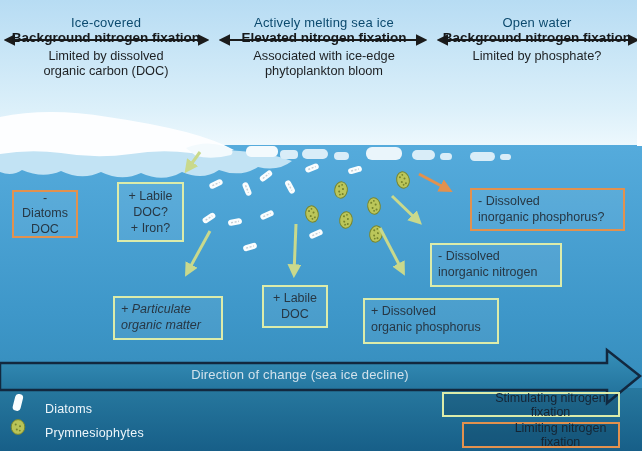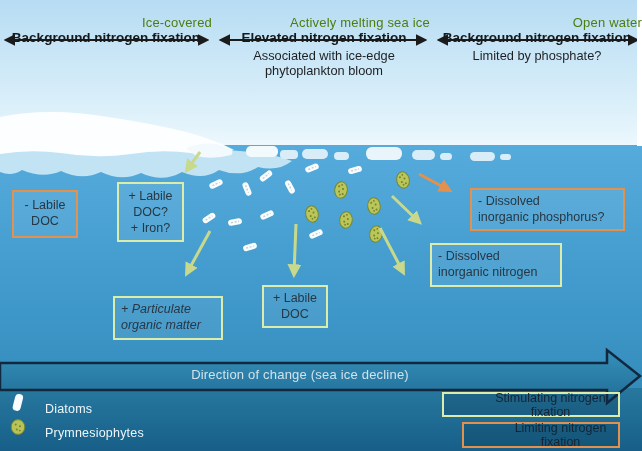--- a/index.html
+++ b/index.html
@@ -4,22 +4,22 @@
 <style>
   html,body{margin:0;padding:0;background:#fff;}
   #fig{
     position:relative;width:642px;height:451px;overflow:hidden;
     font-family:"Liberation Sans", sans-serif;
     -webkit-font-smoothing:antialiased;
   }
   #scene{position:absolute;left:0;top:0;z-index:1;}
   .layer{position:absolute;left:0;top:0;width:642px;height:451px;z-index:2;pointer-events:none;}
   .zone-label{
-    position:absolute;top:15px;text-align:right;
-    font-size:13px;color:#4d7c0f;letter-spacing:.2px;
+    position:absolute;top:15px;text-align:center;
+    font-size:13px;color:#0c4a6e;letter-spacing:.2px;
   }
   .col-head{position:absolute;top:30px;text-align:center;color:#17191b;}
   .col-title{font-weight:bold;font-size:13.5px;line-height:1.15;}
   .col-sub{font-size:12.8px;line-height:1.22;white-space:pre-line;margin-top:2px;color:#1d2023;}
   .tagbox{
     position:absolute;border:2px solid #dcecaa;color:#273744;
     font-size:12.5px;line-height:1.25;white-space:pre-line;
     padding:4px 6px;box-sizing:border-box;background:rgba(255,255,255,0.07);
   }
   .tagbox.center{text-align:center;display:flex;align-items:center;justify-content:center;}
@@ -167,44 +167,48 @@
   </svg>
 
   <div class="layer">
 
     <div class="zone-label" style="left:0;width:212px;">Ice-covered</div>
     <div class="zone-label" style="left:432px;width:210px;">Open water</div>
     <div class="zone-label" style="left:218px;width:212px;">Actively melting sea ice</div>
 
     <div class="col-head" style="left:0;width:212px;">
       <div class="col-title">Background nitrogen fixation</div>
+      <div class="col-sub">Limited by dissolved
+organic carbon (DOC)</div>
     </div>
     <div class="col-head" style="left:218px;width:212px;">
       <div class="col-title">Elevated nitrogen fixation</div>
       <div class="col-sub">Associated with ice-edge
 phytoplankton bloom</div>
     </div>
     <div class="col-head" style="left:432px;width:210px;">
       <div class="col-title">Background nitrogen fixation</div>
       <div class="col-sub">Limited by phosphate?</div>
     </div>
 
-    <div class="tagbox orange center" style="left:12px;top:190px;width:66px;height:48px;">- Labile
+    <div class="tagbox orange center" style="left:12px;top:190px;width:66px;height:48px;">- Diatoms
 DOC</div>
     <div class="tagbox center" style="left:117px;top:182px;width:67px;height:60px;line-height:1.3;">+ Labile
 DOC?
 + Iron?</div>
     <div class="tagbox orange" style="left:470px;top:188px;width:155px;height:43px;">- Dissolved
 inorganic phosphorus?</div>
     <div class="tagbox" style="left:430px;top:243px;width:132px;height:44px;">- Dissolved
 inorganic nitrogen</div>
     <div class="tagbox" style="left:113px;top:296px;width:110px;height:44px;font-style:italic;">+ Particulate
 organic matter</div>
     <div class="tagbox center" style="left:262px;top:285px;width:66px;height:43px;">+ Labile
 DOC</div>
+    <div class="tagbox" style="left:363px;top:298px;width:136px;height:46px;">+ Dissolved
+organic phosphorus</div>
 
     <div class="dir-label">Direction of change (sea ice decline)</div>
 
     <div class="legend-label" style="left:45px;top:396px;">Diatoms</div>
     <div class="legend-label" style="left:45px;top:420px;">Prymnesiophytes</div>
 
     <div class="keybox" style="left:442px;top:392px;width:178px;height:25px;">Stimulating nitrogen fixation</div>
     <div class="keybox orange" style="left:462px;top:422px;width:158px;height:26px;">Limiting nitrogen fixation</div>
   </div>
 </div>

